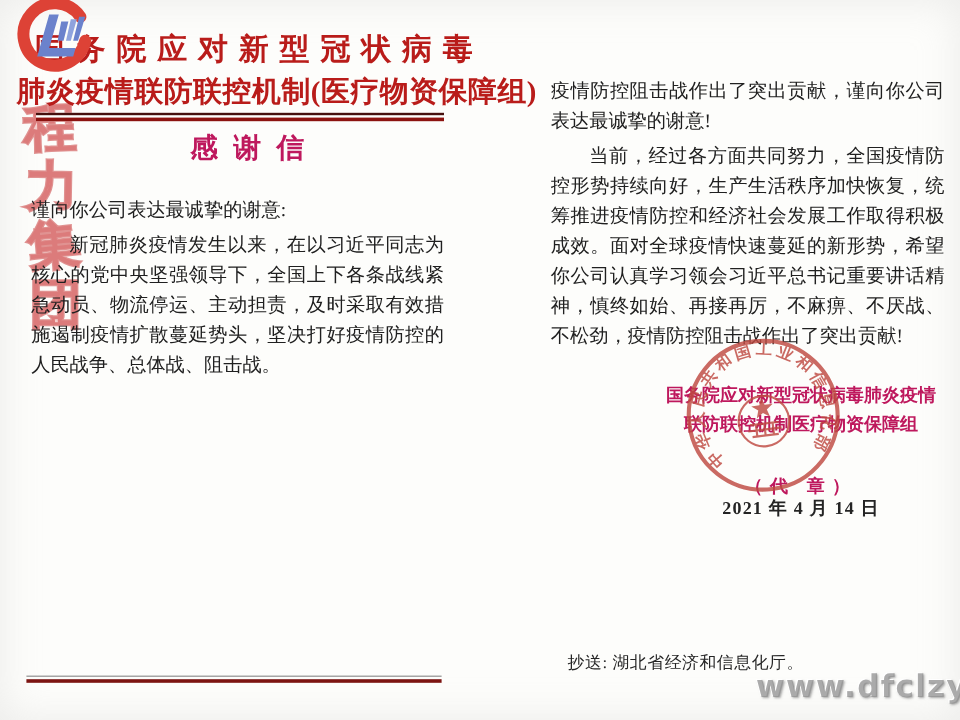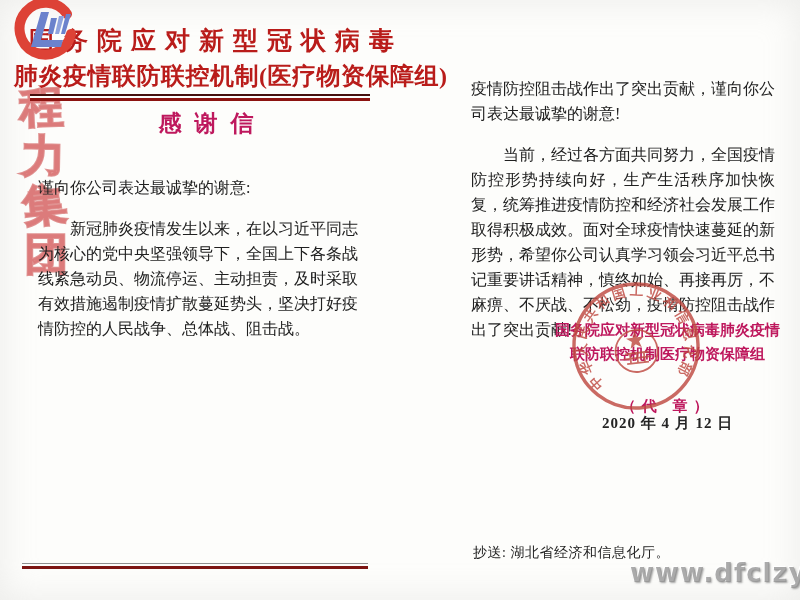--- a/index.html
+++ b/index.html
@@ -41,21 +41,21 @@
     border-top:2px solid #46100e;border-bottom:3px solid #8c1310;
     background:#fdfdfb;z-index:2;
   }
   .heading{
     position:absolute;top:108px;left:20px;width:372px;text-align:center;
     font-size:23px;font-weight:bold;color:#be185d;letter-spacing:13px;text-indent:13px;
     z-index:2;
   }
   
   .col{position:absolute;font-size:16px;line-height:25px;text-align:justify;z-index:2;color:#202020;}
-  .col p{margin:16px;}
+  .col p{margin:4px;}
   .col p.indent{text-indent:2em;}
   .col-left{left:22px;top:159px;width:352px;}
   .col-right{left:455px;top:60px;width:336px;}
   
   .footer-rule{
     position:absolute;left:22px;top:563px;width:346px;height:2px;
     border-top:1px solid #8f8f8f;border-bottom:3px solid #7c1412;
     background:#fdfdfb;z-index:2;
   }
   
@@ -118,21 +118,21 @@
   <div class="col col-right">
     <p>疫情防控阻击战作出了突出贡献，谨向你公司表达最诚挚的谢意!</p>
     <p class="indent">当前，经过各方面共同努力，全国疫情防控形势持续向好，生产生活秩序加快恢复，统筹推进疫情防控和经济社会发展工作取得积极成效。面对全球疫情快速蔓延的新形势，希望你公司认真学习领会习近平总书记重要讲话精神，慎终如始、再接再厉，不麻痹、不厌战、不松劲，疫情防控阻击战作出了突出贡献!</p>
   </div>
 
   <div class="sig">
     <div>国务院应对新型冠状病毒肺炎疫情</div>
     <div>联防联控机制医疗物资保障组</div>
     <div class="seal-note">（代  章）</div>
   </div>
-  <div class="date">2020 年 4 月 12 日</div>
+  <div class="date">2021 年 4 月 14 日</div>
 
   <div class="seal">
     <svg width="134" height="134" viewBox="0 0 134 134" xmlns="http://www.w3.org/2000/svg">
       <defs>
         <path id="sealArc" d="M 31 101 A 50 50 0 1 1 103 101" fill="none"></path>
       </defs>
       <circle cx="67" cy="67" r="62" fill="none" stroke="#bf4a42" stroke-width="3.4"></circle>
       <text font-family="'Liberation Serif','DejaVu Serif',serif" font-size="13.5" font-weight="bold" fill="#bf4a42" letter-spacing="3.2">
         <textPath href="#sealArc" startOffset="50%" text-anchor="middle">中华人民共和国工业和信息化部</textPath>
       </text>

